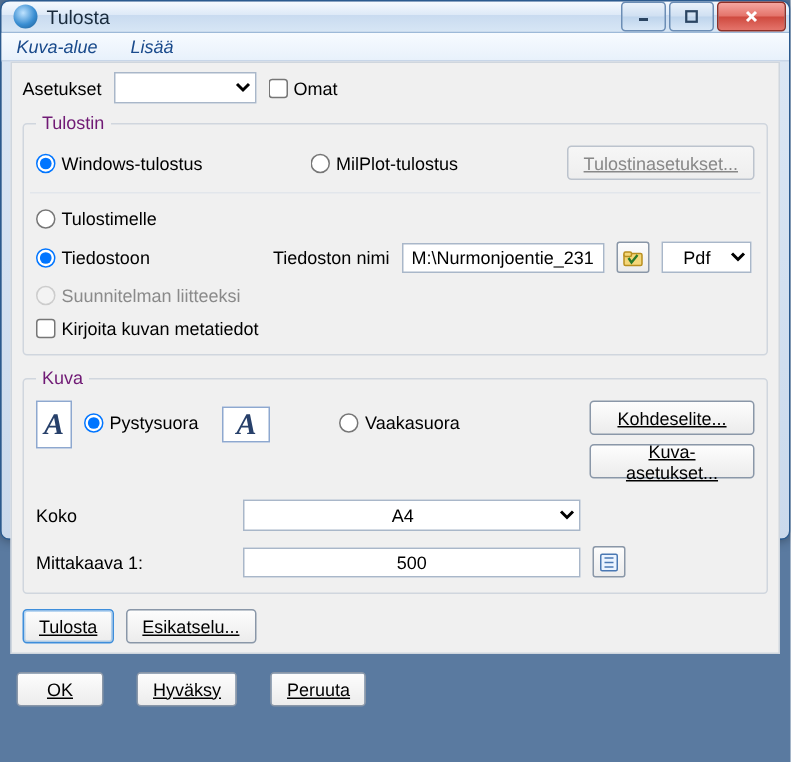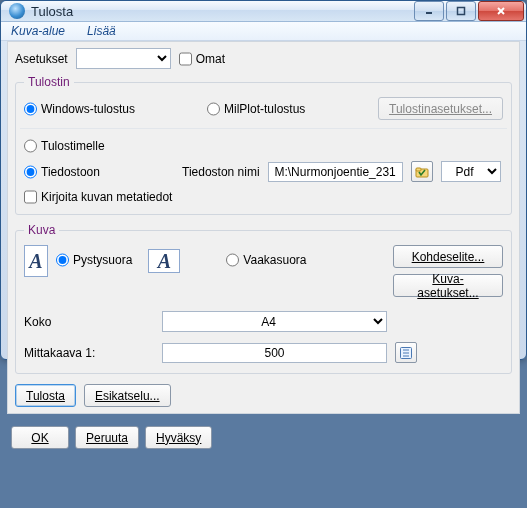--- a/index.html
+++ b/index.html
@@ -155,21 +155,21 @@
     color: #27406a;
   }
   .orient-thumb.land {
     width: 32px;
     height: 24px;
   }
   .disabled-text { color: #8a8a8a; }
   .spacer { flex: 1; }
   .bottom-bar {
     display: flex;
-    gap: 6px;
+    gap: 22px;
     padding: 6px 10px 10px 10px;
     align-items: center;
   }
   .radio-lbl, .check-lbl { display: inline-flex; }
 </style>
 </head>
 <body>
 
 <div class="window">
 
@@ -249,20 +249,26 @@
             <rect x="1" y="4" width="12" height="8" rx="1" fill="#f4d77a" stroke="#b98f1f"></rect>
             <rect x="1" y="3" width="5" height="3" rx="1" fill="#f4d77a" stroke="#b98f1f"></rect>
             <path d="M4 7 L6 10 L10 5" fill="none" stroke="#2a7a2a" stroke-width="1.6"></path>
           </svg>
         </div>
         <select style="width:60px">
           <option>Pdf</option>
         </select>
       </div>
 
+      <div class="row" style="margin-bottom:8px">
+        <label class="radio-lbl disabled-text">
+          <input type="radio" name="dest" disabled="" style="">
+          <span>Suunnitelman liitteeksi</span>
+        </label>
+      </div>
 
       <div class="row">
         <label class="check-lbl">
           <input type="checkbox" style="">
           <span>Kirjoita kuvan metatiedot</span>
         </label>
       </div>
     </fieldset>
 
     <fieldset class="gb" style="flex:1">
@@ -308,18 +314,18 @@
     </fieldset>
 
     <div class="row" style="margin-top:4px">
       <button class="btn primary">Tulosta</button>
       <button class="btn">Esikatselu...</button>
     </div>
   </div>
 
   <div class="bottom-bar">
     <button class="btn" style="min-width:58px">OK</button>
+    <button class="btn">Hyväksy</button>
     <button class="btn">Peruuta</button>
-    <button class="btn">Hyväksy</button>
     <div class="spacer"></div>
   </div>
 
 </div>
 
 </body></html>

